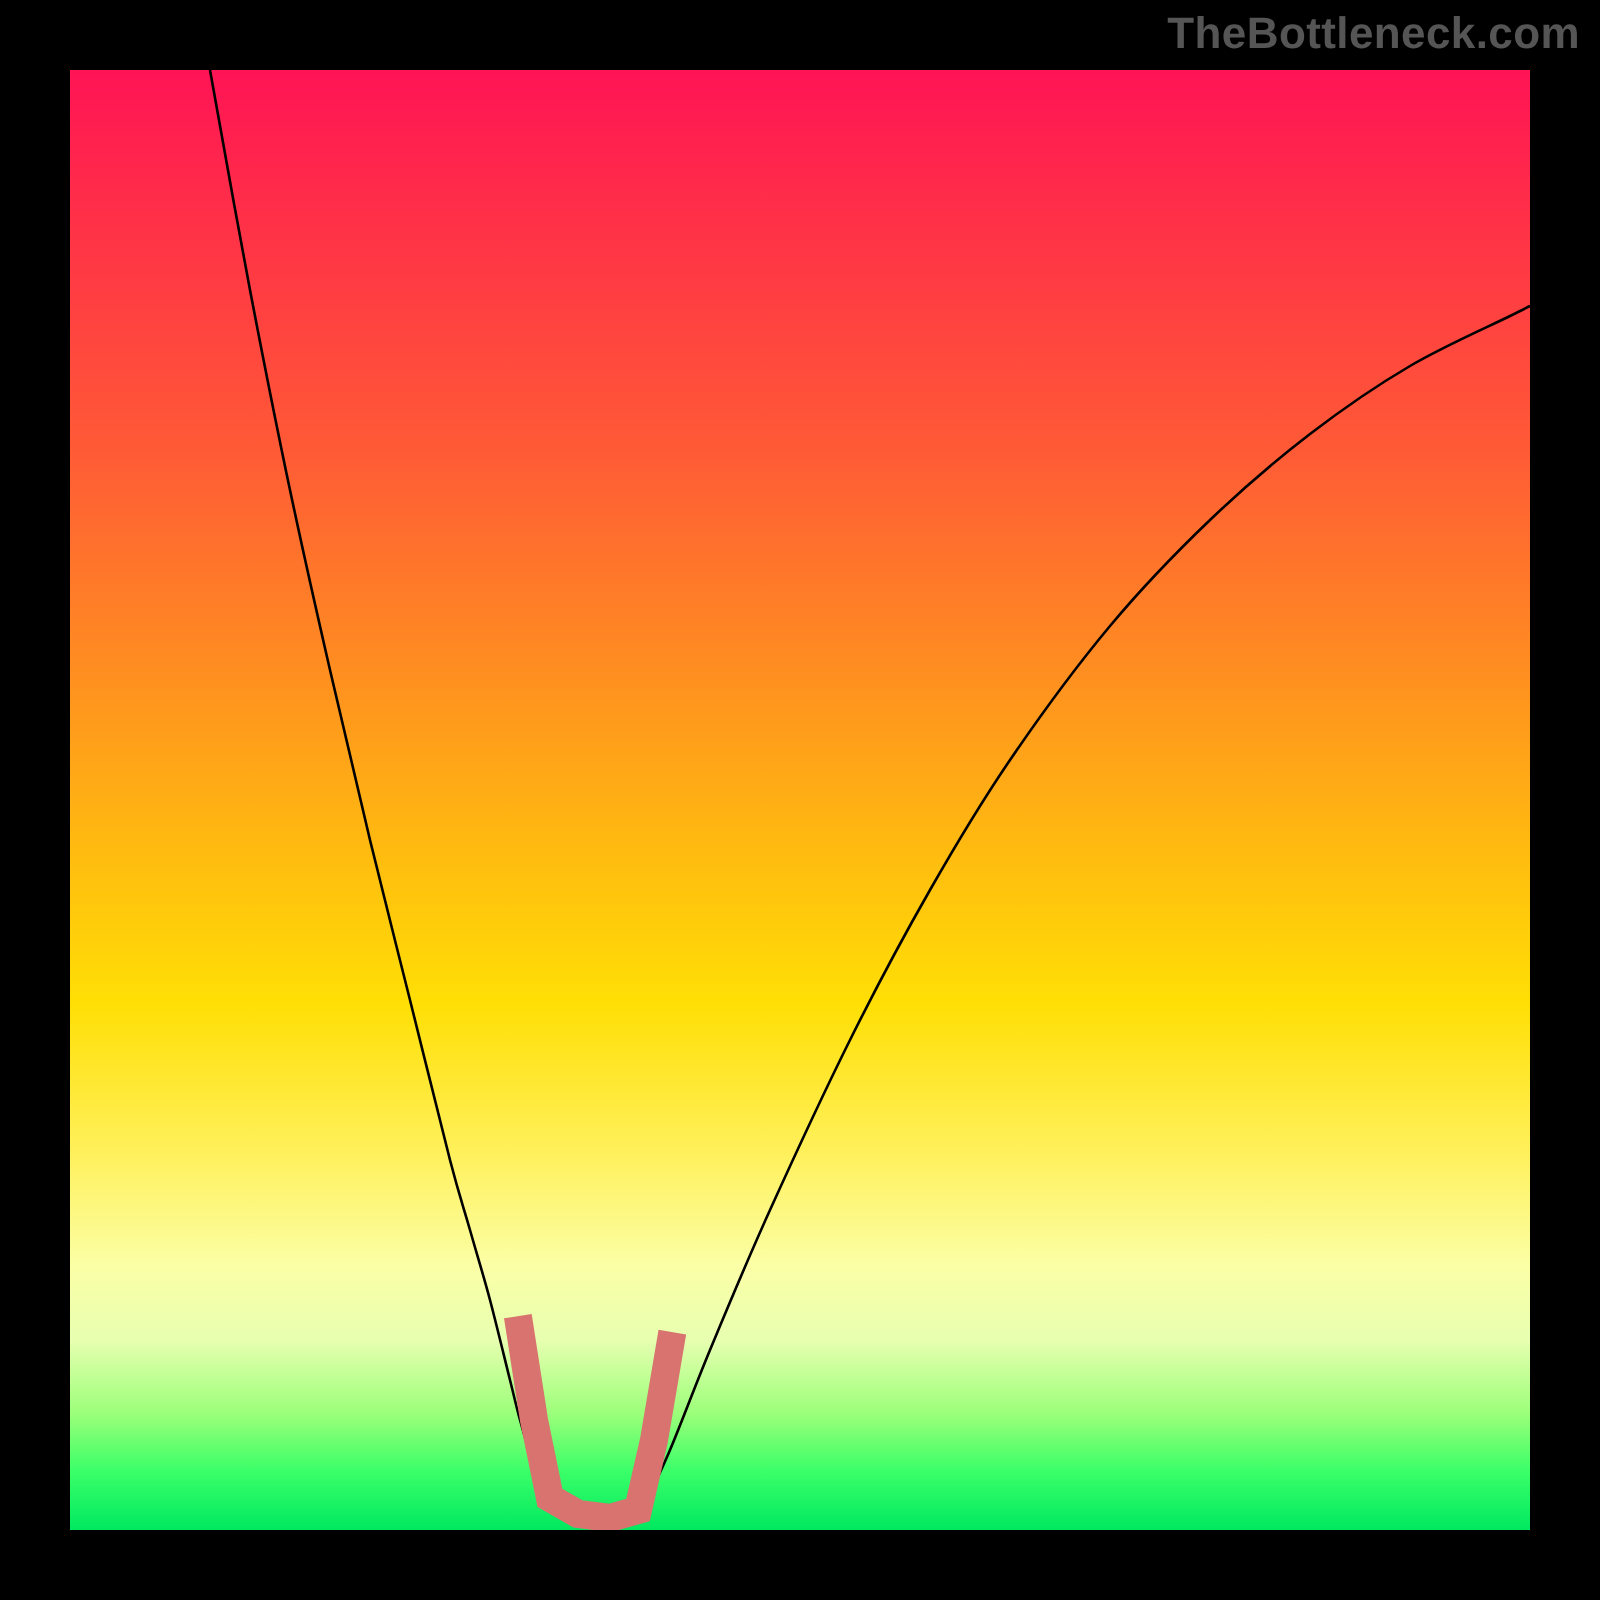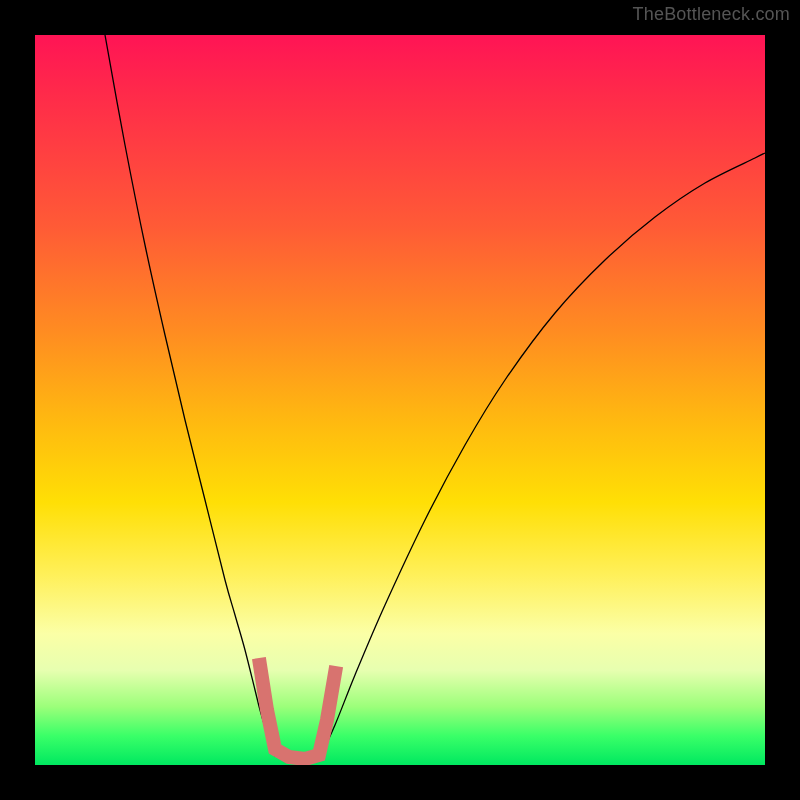--- a/index.html
+++ b/index.html
@@ -14,22 +14,22 @@
     position: relative;
     width: 800px;
     height: 800px;
     background: #000;
   }
   .watermark {
     position: absolute;
     top: 4px;
     right: 10px;
     color: #555;
-    font-size: 18px;
-    font-weight: 400;
+    font-size: 22px;
+    font-weight: 700;
     letter-spacing: 0.2px;
     z-index: 10;
   }
   .plot-area {
     position: absolute;
     left: 35px;
     top: 35px;
     width: 730px;
     height: 730px;
     overflow: hidden;

